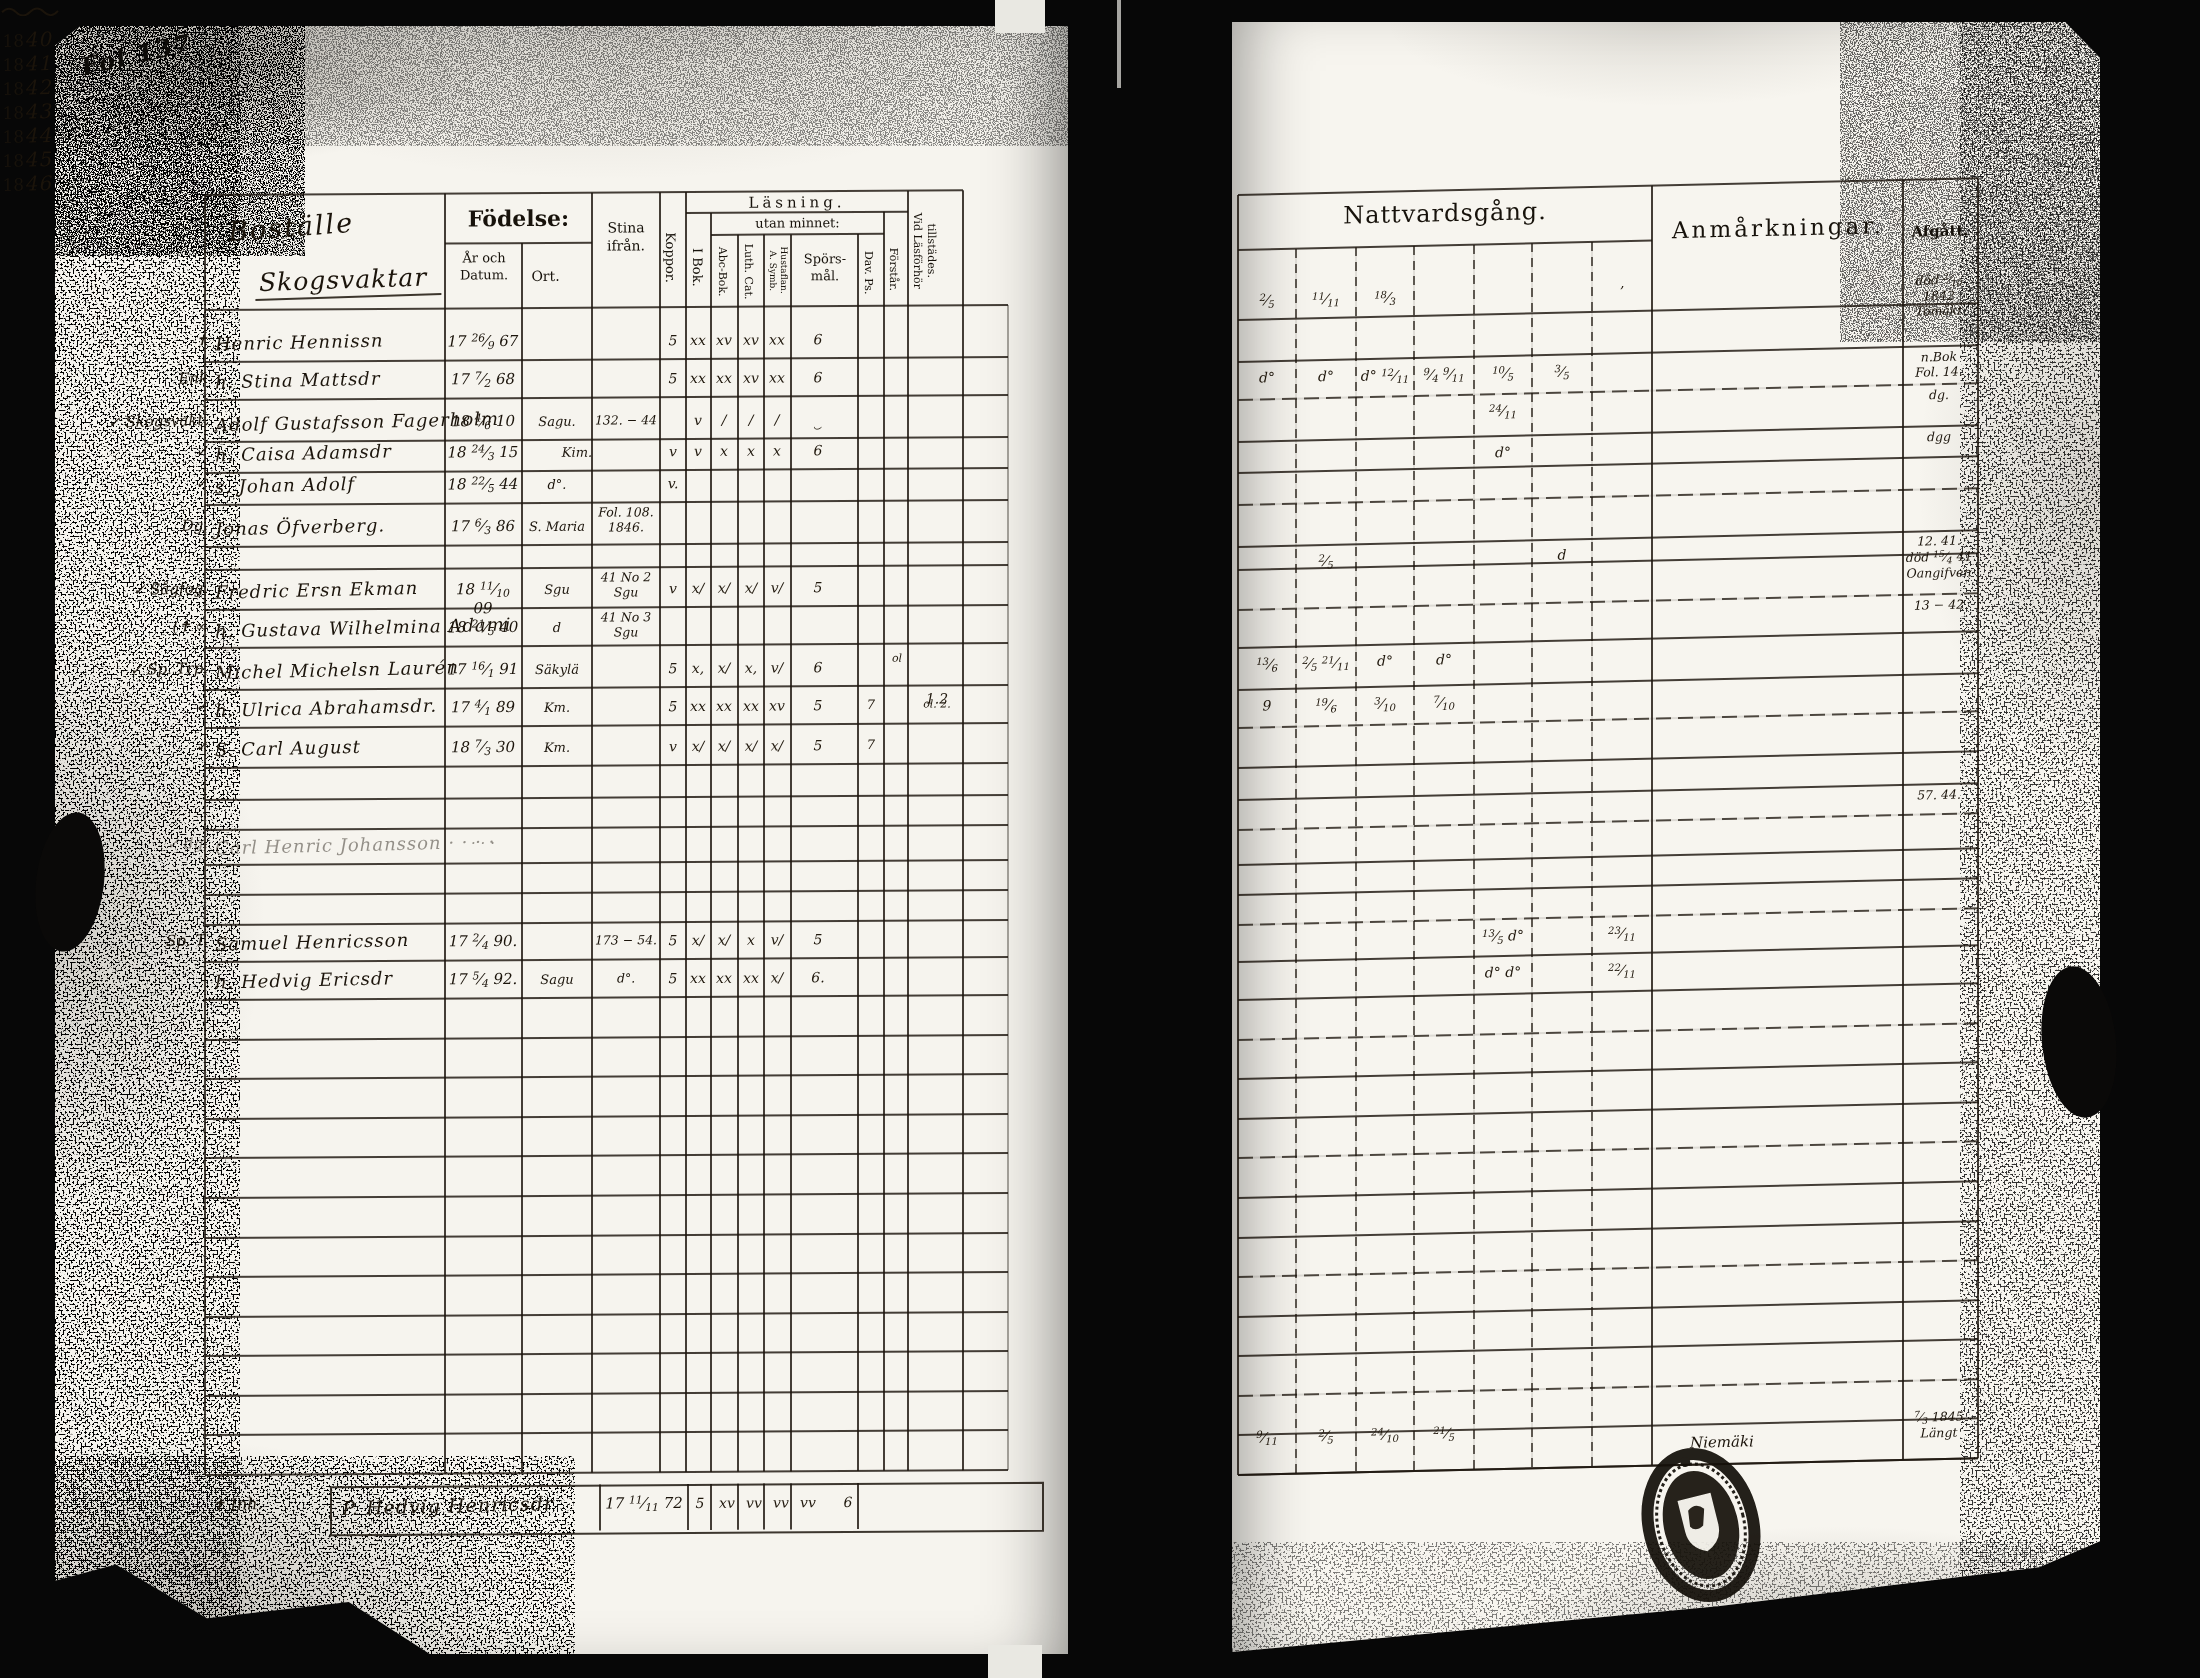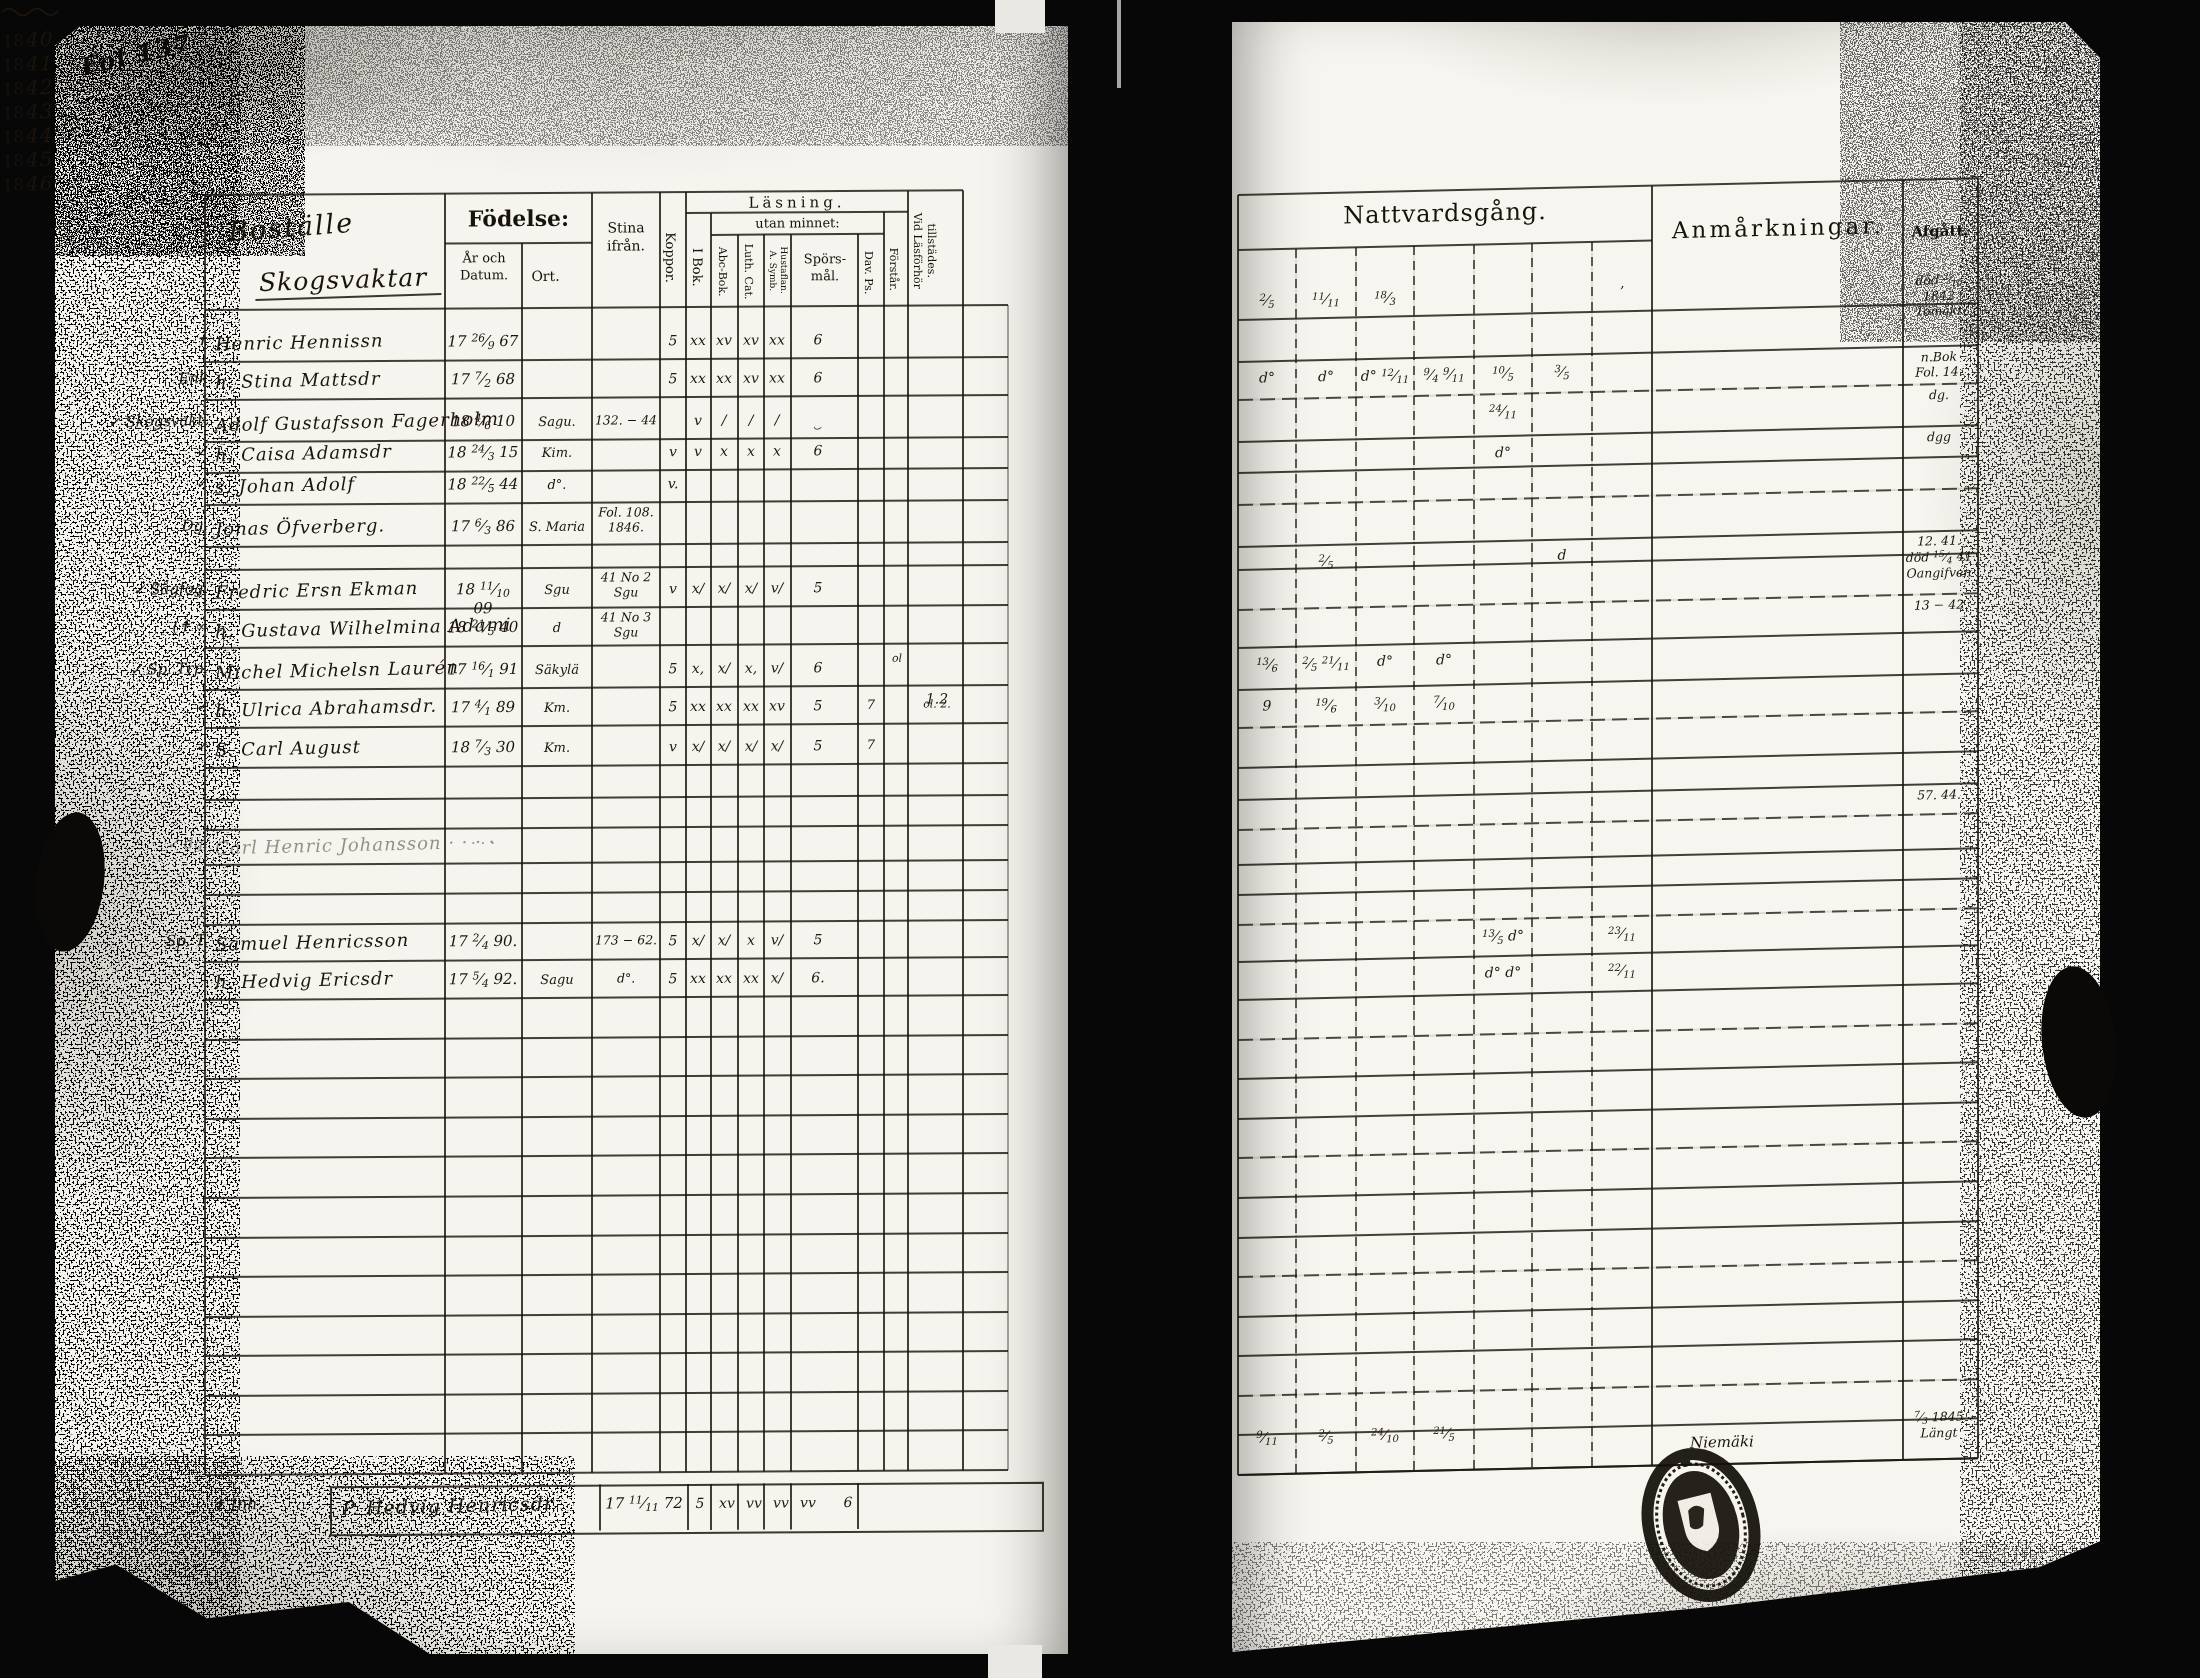--- a/index.html
+++ b/index.html
@@ -180,21 +180,21 @@
       <div class="hw2" style="left: 524px; top: 416px; width: 66px; font-size: 13px;">Sagu.</div>
       <div class="hw2" style="left: 593px; top: 416px; width: 66px; font-size: 12.5px;">132. − 44</div>
       <div class="cm" style="left: 678px; top: 415px; width: 40px; font-size: 14px;">v</div>
       <div class="cm" style="left: 704px; top: 415px; width: 40px; font-size: 14px;">/</div>
       <div class="cm" style="left: 731px; top: 415px; width: 40px; font-size: 14px;">/</div>
       <div class="cm" style="left: 757px; top: 415px; width: 40px; font-size: 14px;">/</div>
       <div class="cm" style="left: 798px; top: 415px; width: 40px; font-size: 14px;">‿</div>
       <div class="hw" style="left: 108px; top: 443px; width: 100px; text-align: right; font-size: 15px;">✓</div>
       <div class="hw" style="left: 215px; top: 443px; font-size: 18px; letter-spacing: 1px;">h. Caisa Adamsdr</div>
       <div class="hw2" style="left: 447px; top: 445px; width: 72px; font-size: 15px;">18 <span class="fr"><sup>24</sup>⁄<sub>3</sub></span> 15</div>
-      <div class="hw2" style="left: 524px; top: 447px; width: 66px; font-size: 13px;">Kim.</div>
+      <div class="hw2" style="left: 544px; top: 447px; width: 66px; font-size: 13px;">Kim.</div>
       <div class="cm" style="left: 653px; top: 446px; width: 40px; font-size: 14px;">v</div>
       <div class="cm" style="left: 678px; top: 446px; width: 40px; font-size: 14px;">v</div>
       <div class="cm" style="left: 704px; top: 446px; width: 40px; font-size: 14px;">x</div>
       <div class="cm" style="left: 731px; top: 446px; width: 40px; font-size: 14px;">x</div>
       <div class="cm" style="left: 757px; top: 446px; width: 40px; font-size: 14px;">x</div>
       <div class="cm" style="left: 798px; top: 446px; width: 40px; font-size: 14px;">6</div>
       <div class="hw" style="left: 108px; top: 475px; width: 100px; text-align: right; font-size: 15px;">✓</div>
       <div class="hw" style="left: 215px; top: 475px; font-size: 18px; letter-spacing: 1px;">s. Johan Adolf</div>
       <div class="hw2" style="left: 447px; top: 477px; width: 72px; font-size: 15px;">18 <span class="fr"><sup>22</sup>⁄<sub>5</sub></span> 44</div>
       <div class="hw2" style="left: 524px; top: 479px; width: 66px; font-size: 13px;">d°.</div>
@@ -257,21 +257,21 @@
       <div class="cm" style="left: 731px; top: 741px; width: 40px; font-size: 14px;">x/</div>
       <div class="cm" style="left: 757px; top: 741px; width: 40px; font-size: 14px;">x/</div>
       <div class="cm" style="left: 798px; top: 741px; width: 40px; font-size: 14px;">5</div>
       <div class="cm" style="left: 858px; top: 741px; width: 26px; font-size: 13px;">7</div>
       <div class="hw faded" style="left: 108px; top: 835px; width: 100px; text-align: right; font-size: 15px;">✓ dg.</div>
       <div class="hw faded" style="left: 215px; top: 835px; font-size: 18px; letter-spacing: 1px;">Carl Henric Johansson · · · ·</div>
       <div class="hw2 faded" style="left: 447px; top: 837px; width: 72px; font-size: 15px;">· · ·</div>
       <div class="hw" style="left: 108px; top: 932px; width: 100px; text-align: right; font-size: 15px;">Sp. T.</div>
       <div class="hw" style="left: 215px; top: 932px; font-size: 18px; letter-spacing: 1px;">Samuel Henricsson</div>
       <div class="hw2" style="left: 447px; top: 934px; width: 72px; font-size: 15px;">17 <span class="fr"><sup>2</sup>⁄<sub>4</sub></span> 90.</div>
-      <div class="hw2" style="left: 593px; top: 936px; width: 66px; font-size: 12.5px;">173 − 62.</div>
+      <div class="hw2" style="left: 593px; top: 936px; width: 66px; font-size: 12.5px;">173 − 54.</div>
       <div class="cm" style="left: 653px; top: 935px; width: 40px; font-size: 14px;">5</div>
       <div class="cm" style="left: 678px; top: 935px; width: 40px; font-size: 14px;">x/</div>
       <div class="cm" style="left: 704px; top: 935px; width: 40px; font-size: 14px;">x/</div>
       <div class="cm" style="left: 731px; top: 935px; width: 40px; font-size: 14px;">x</div>
       <div class="cm" style="left: 757px; top: 935px; width: 40px; font-size: 14px;">v/</div>
       <div class="cm" style="left: 798px; top: 935px; width: 40px; font-size: 14px;">5</div>
       <div class="hw" style="left: 215px; top: 970px; font-size: 18px; letter-spacing: 1px;">h. Hedvig Ericsdr</div>
       <div class="hw2" style="left: 447px; top: 972px; width: 72px; font-size: 15px;">17 <span class="fr"><sup>5</sup>⁄<sub>4</sub></span> 92.</div>
       <div class="hw2" style="left: 524px; top: 974px; width: 66px; font-size: 13px;">Sagu</div>
       <div class="hw2" style="left: 593px; top: 974px; width: 66px; font-size: 12.5px;">d°.</div>

